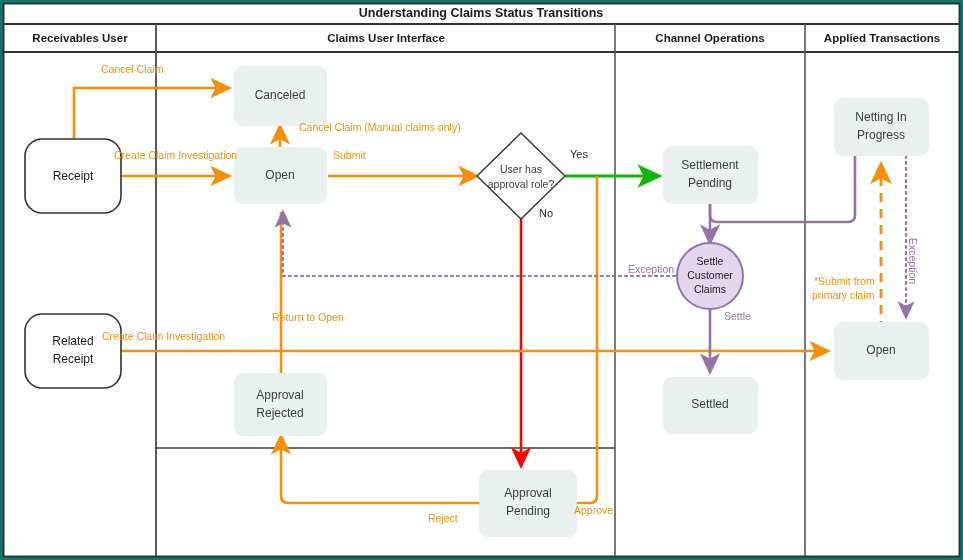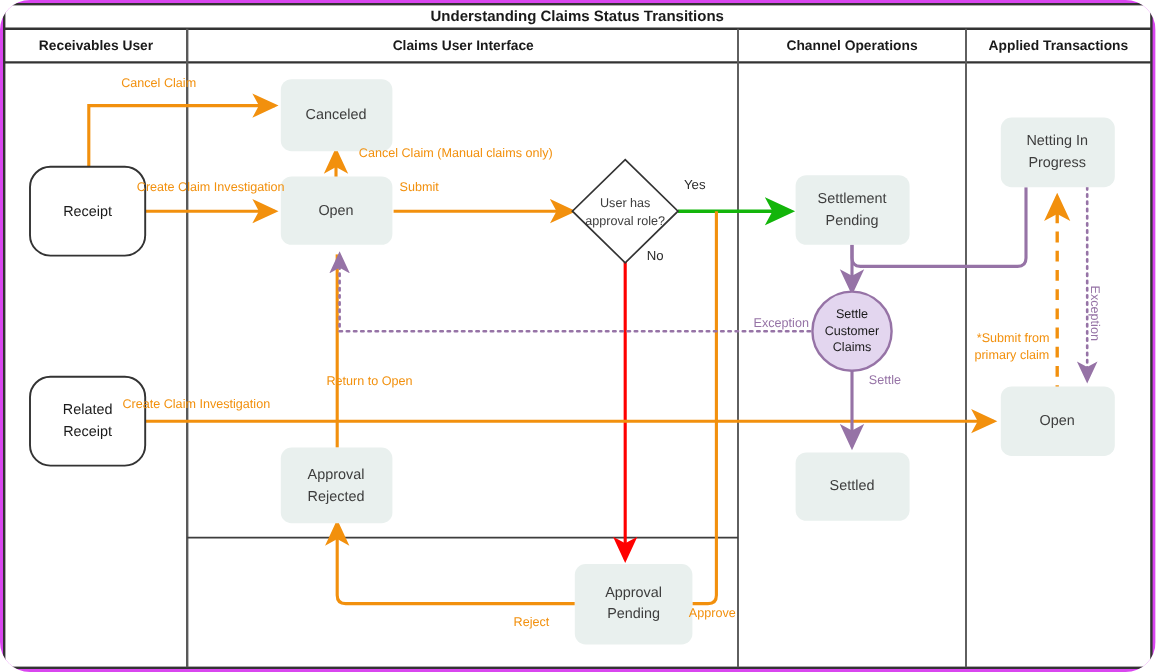--- a/index.html
+++ b/index.html
@@ -1,17 +1,17 @@
 <!DOCTYPE html>
 <html><head>
 <meta charset="utf-8">
 <style>
   html,body{margin:0;padding:0;background:#ffffff;}
   body{font-family:"Liberation Sans",sans-serif;}
-  #canvas{position:relative;width:963px;height:560px;background:#d946ef;overflow:hidden;border-radius:25px;}
+  #canvas{position:relative;width:963px;height:560px;background:#0f766e;overflow:hidden;}
   svg{display:block;}
   .lane-title{font-size:11.5px;font-weight:bold;fill:#1a1a1a;text-anchor:middle;dominant-baseline:middle;}
   .diagram-title{font-size:12.5px;font-weight:bold;fill:#1a1a1a;text-anchor:middle;dominant-baseline:middle;}
   .node-label{font-size:12px;fill:#3d3d3d;text-anchor:middle;dominant-baseline:middle;}
   .node-label-dark{font-size:12px;fill:#1a1a1a;text-anchor:middle;dominant-baseline:middle;}
   .circle-label{font-size:10.5px;fill:#1a1a1a;text-anchor:middle;dominant-baseline:middle;}
   .diamond-label{font-size:10.5px;fill:#3d3d3d;text-anchor:middle;dominant-baseline:middle;}
   .edge-label-orange{font-size:10.5px;fill:#f2900d;text-anchor:start;dominant-baseline:middle;}
   .edge-label-purple{font-size:10.5px;fill:#9673a6;text-anchor:start;dominant-baseline:middle;}
   .edge-label-dark{font-size:11px;fill:#2b2b2b;text-anchor:start;dominant-baseline:middle;}

